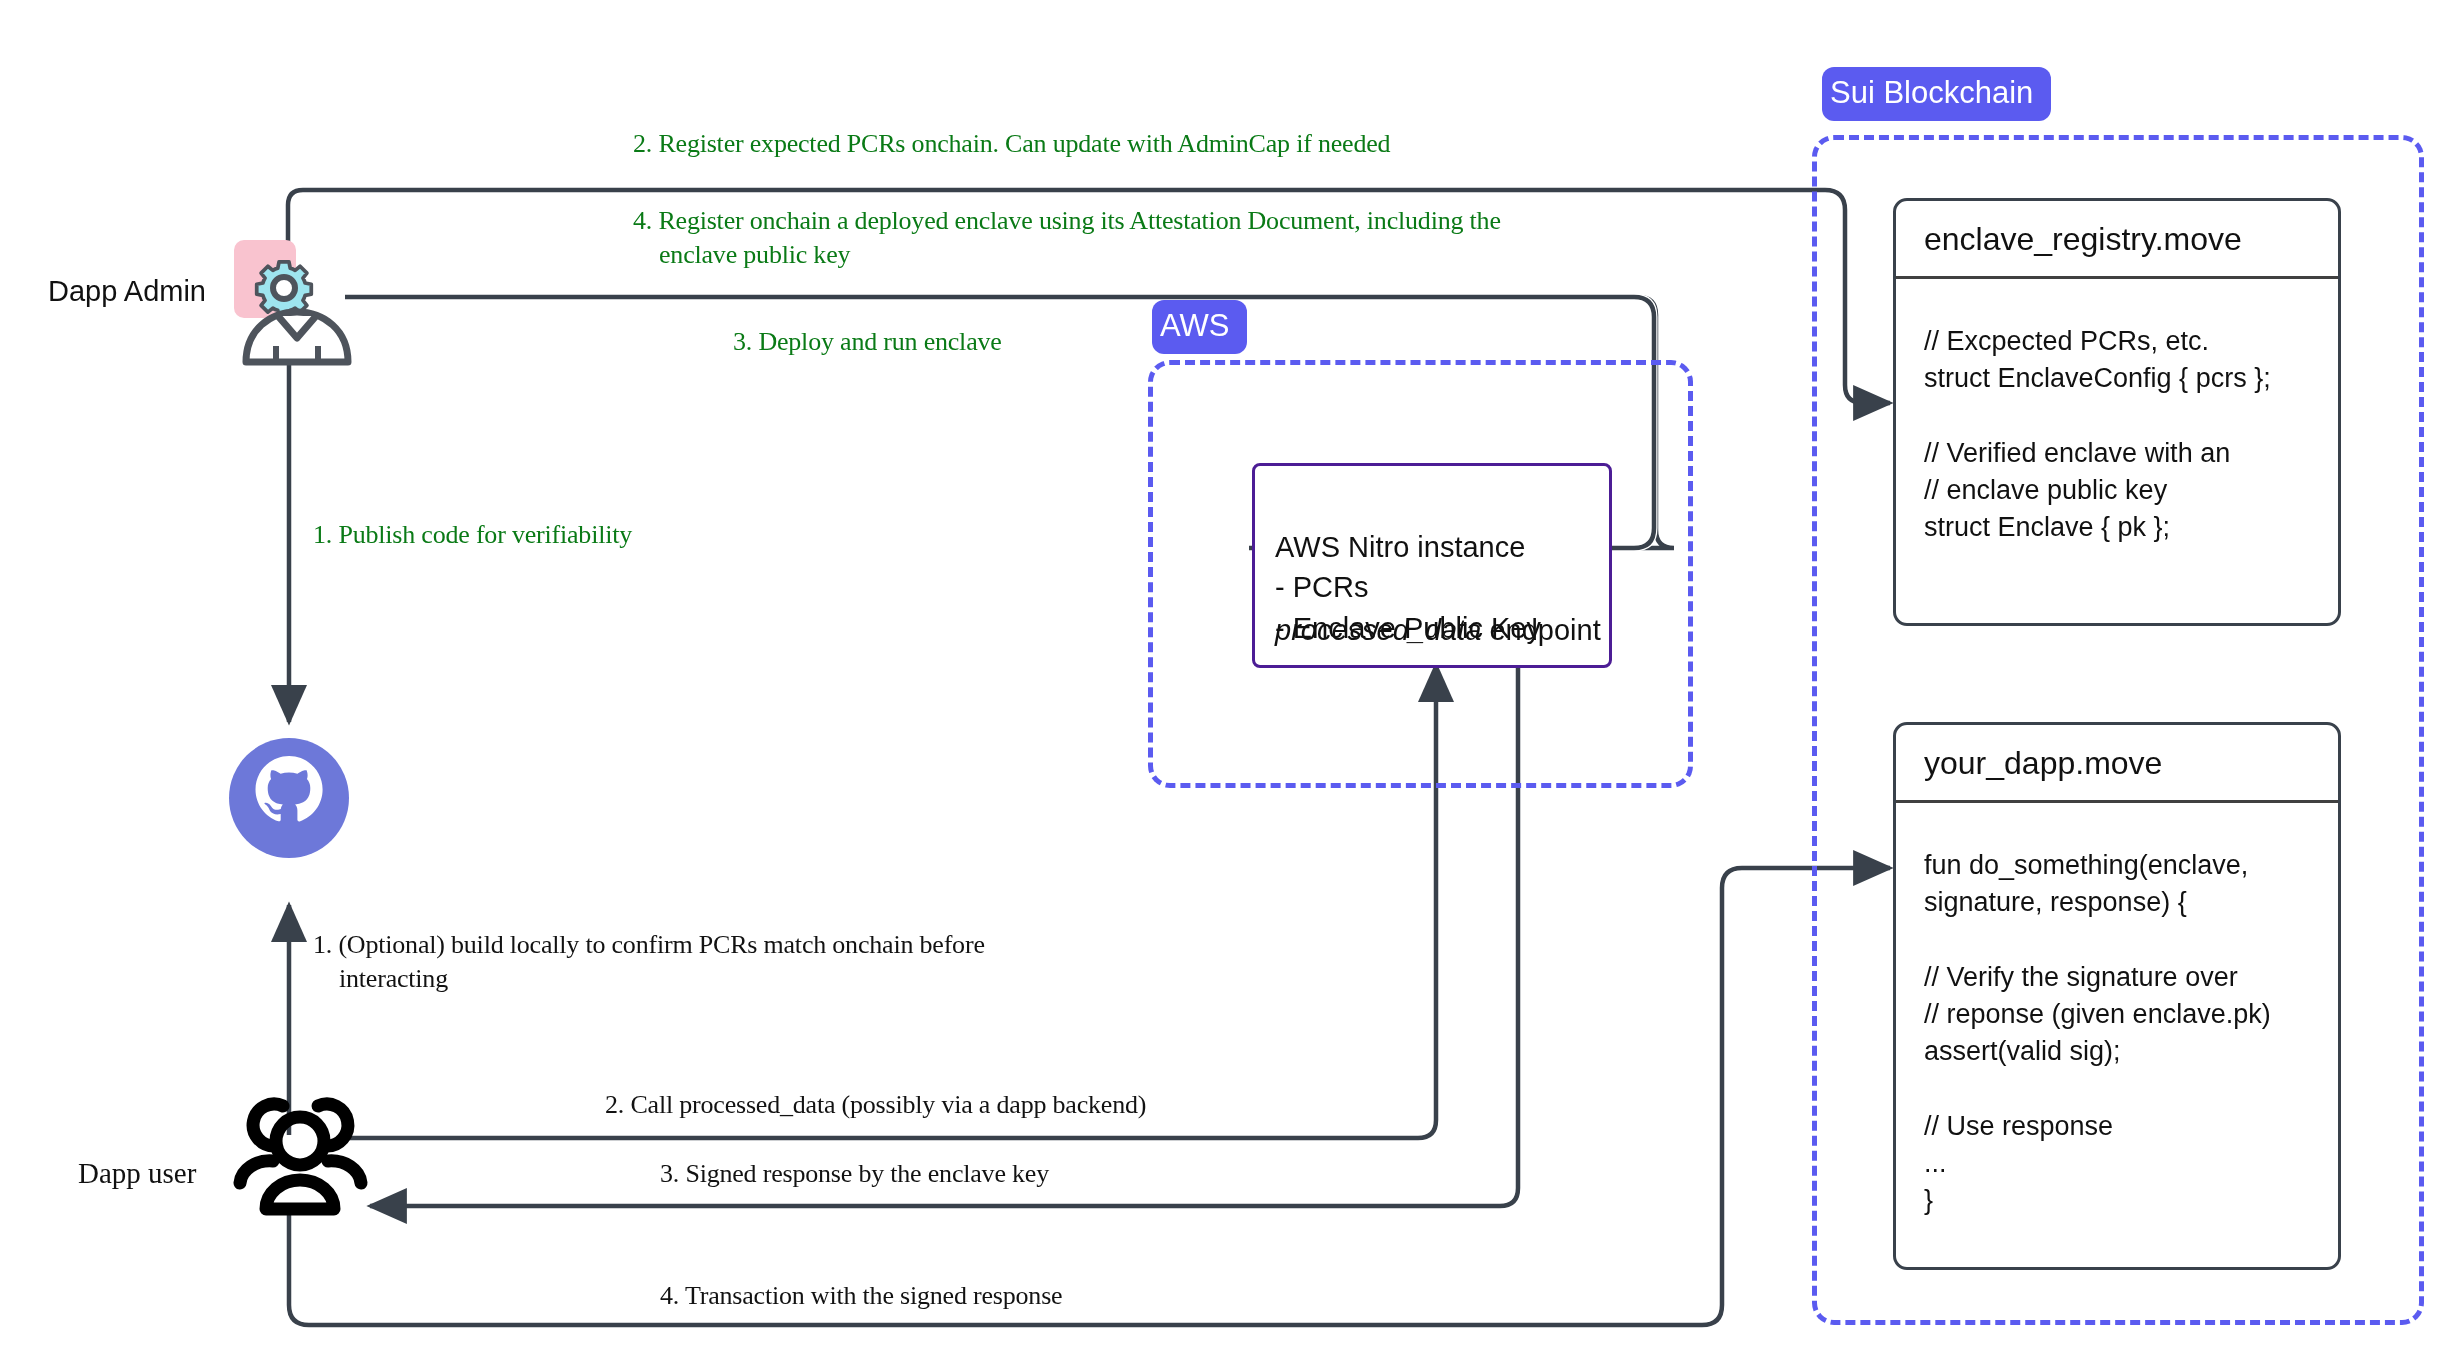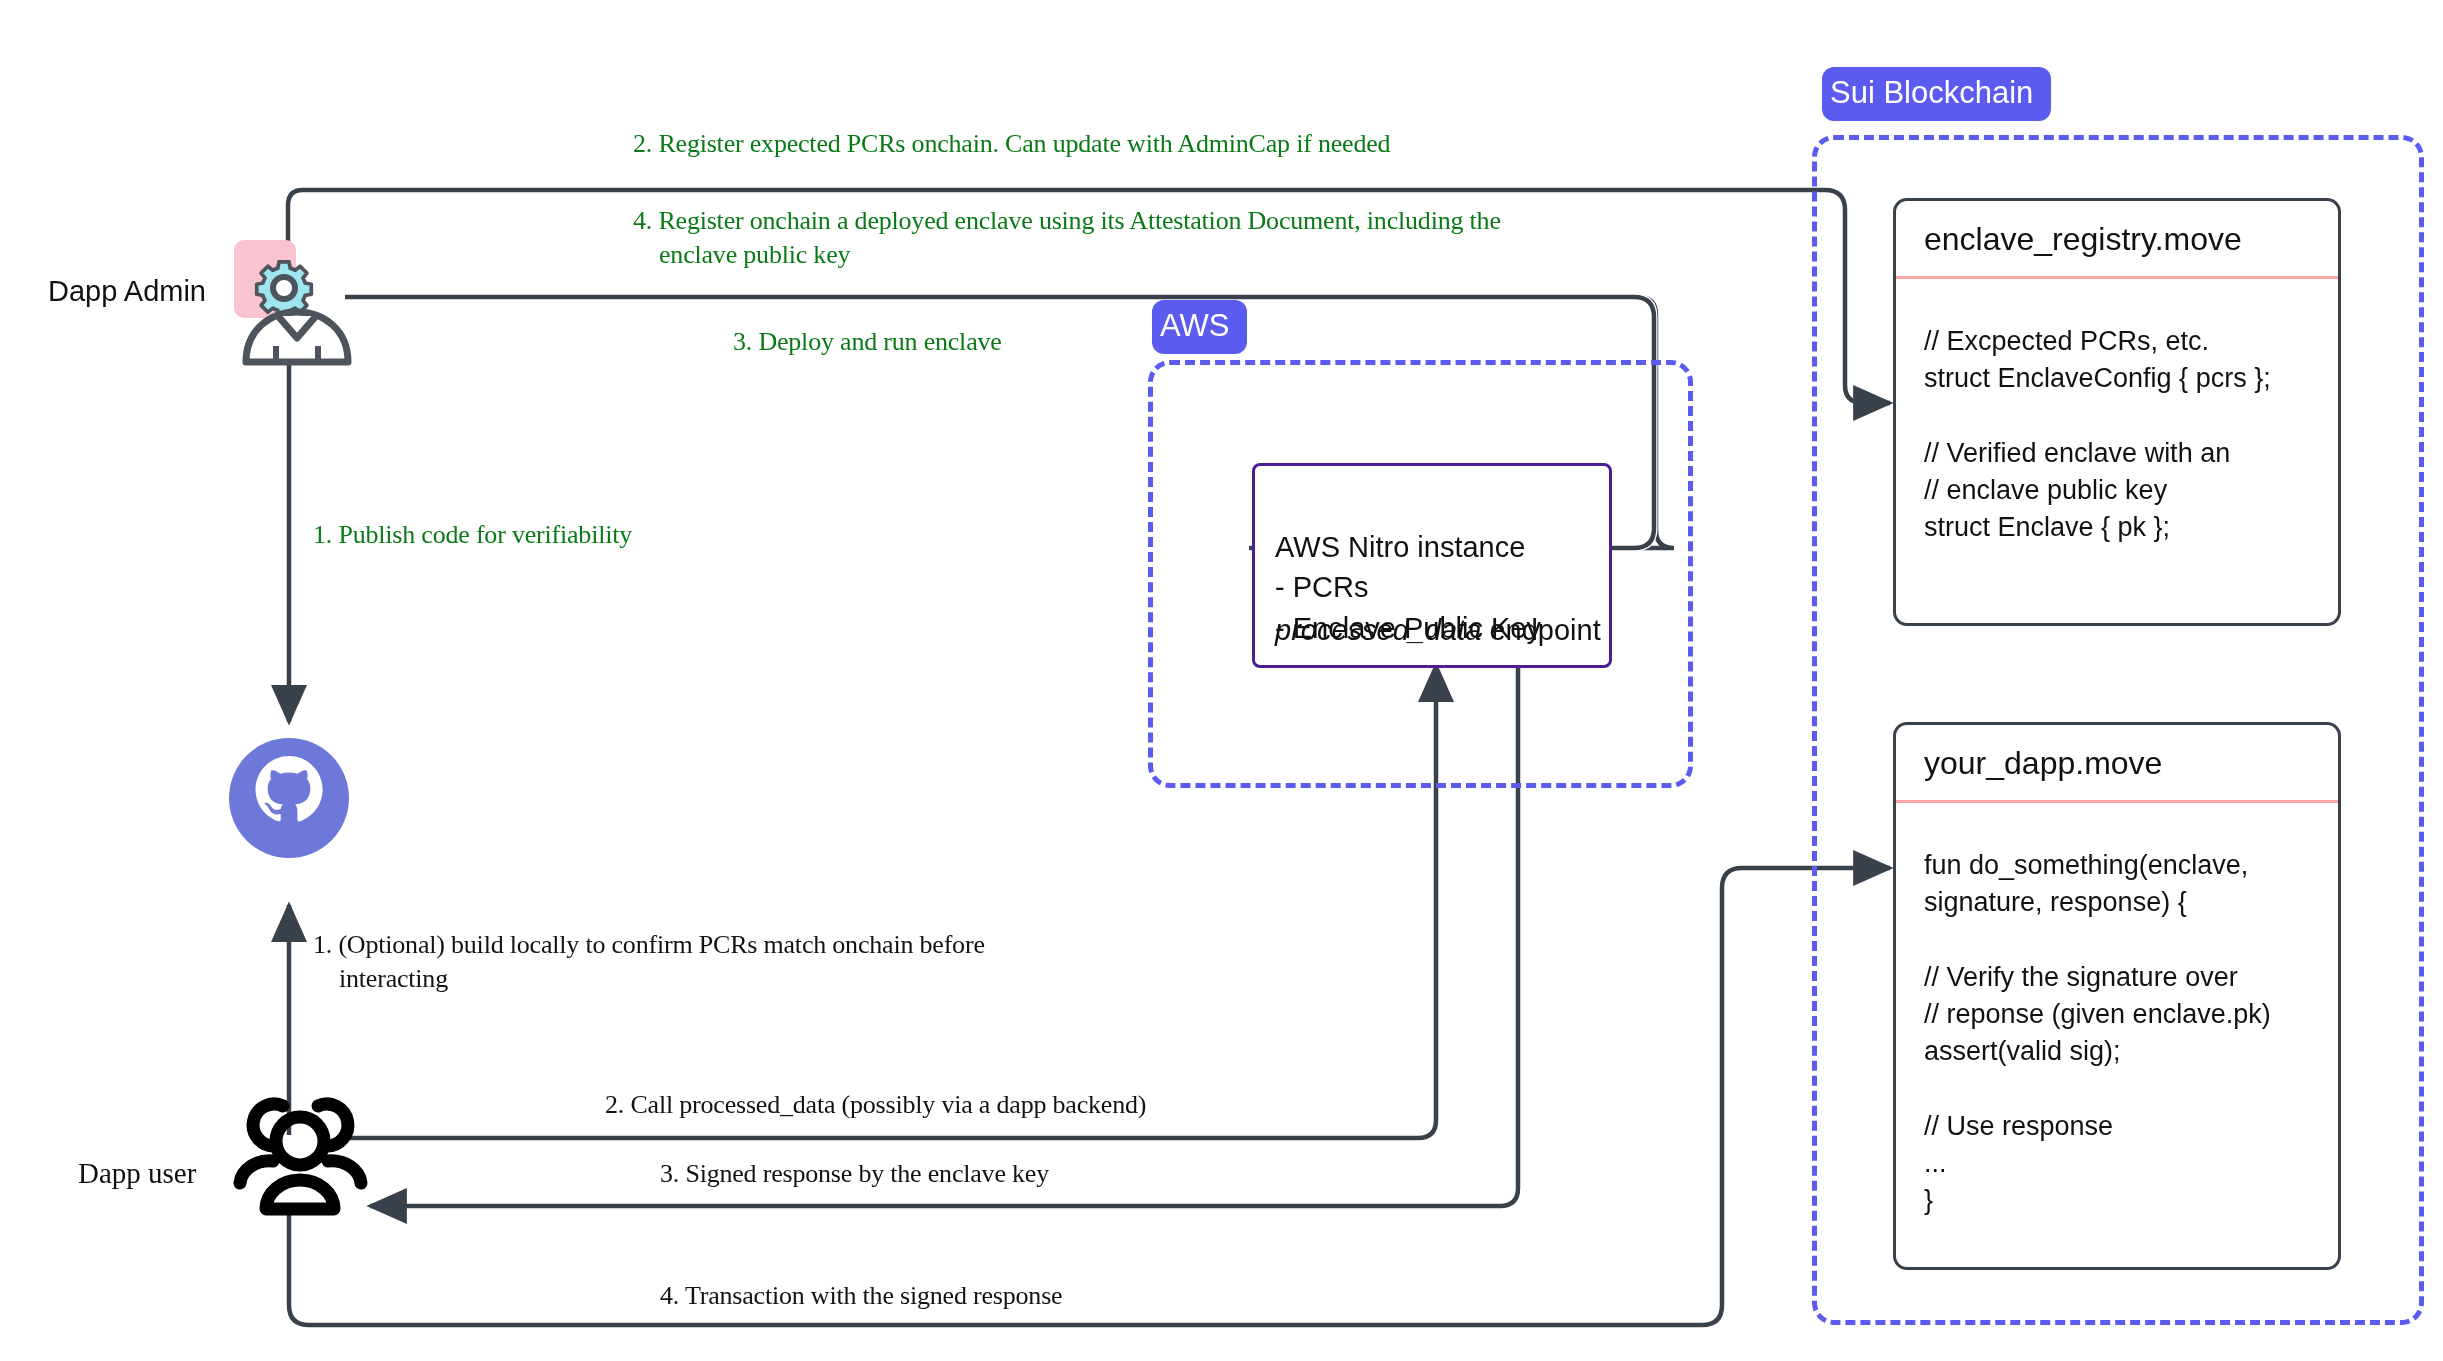--- a/index.html
+++ b/index.html
@@ -73,21 +73,21 @@
     border: 3px solid #39414b;
     border-radius: 14px;
     box-sizing: border-box;
     overflow: hidden;
   }
   .card-title {
     font-family: "Liberation Sans", sans-serif;
     font-size: 32px;
     color: #111111;
     padding: 20px 0 18px 28px;
-    border-bottom: 3px solid #fca5a5;
+    border-bottom: 3px solid #404040;
     white-space: nowrap;
   }
   .card-body {
     font-family: "Liberation Sans", sans-serif;
     font-size: 27px;
     line-height: 1.38;
     color: #111111;
     padding: 44px 0 0 28px;
     white-space: pre-line;
   }

